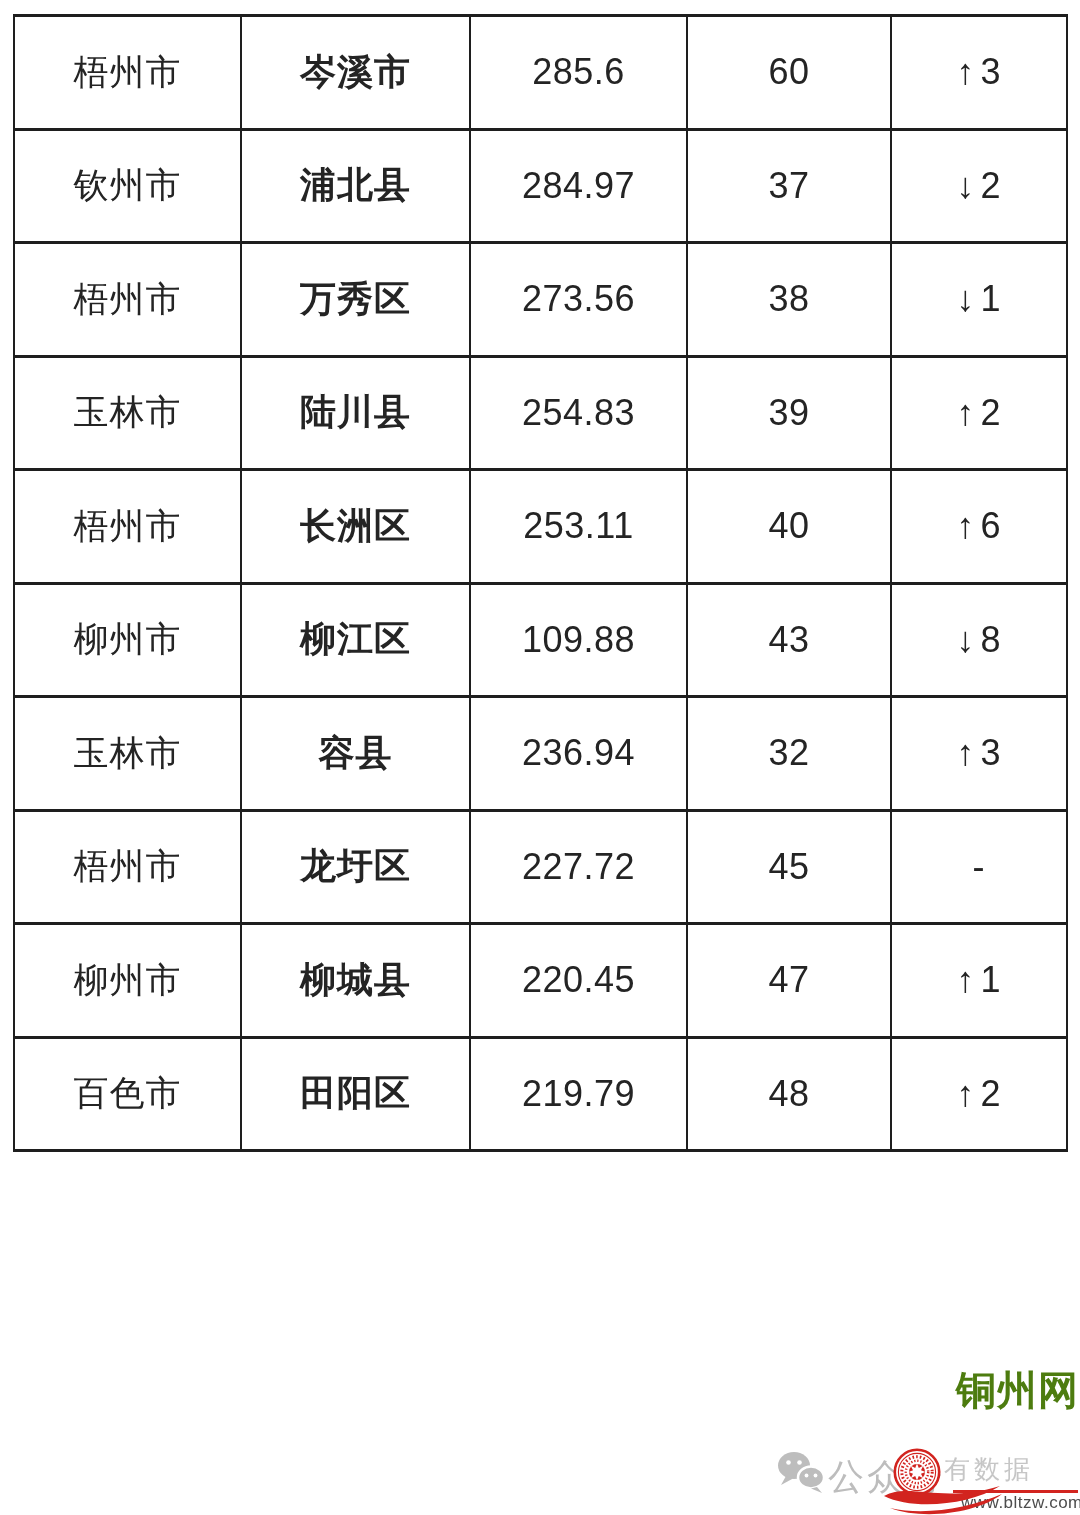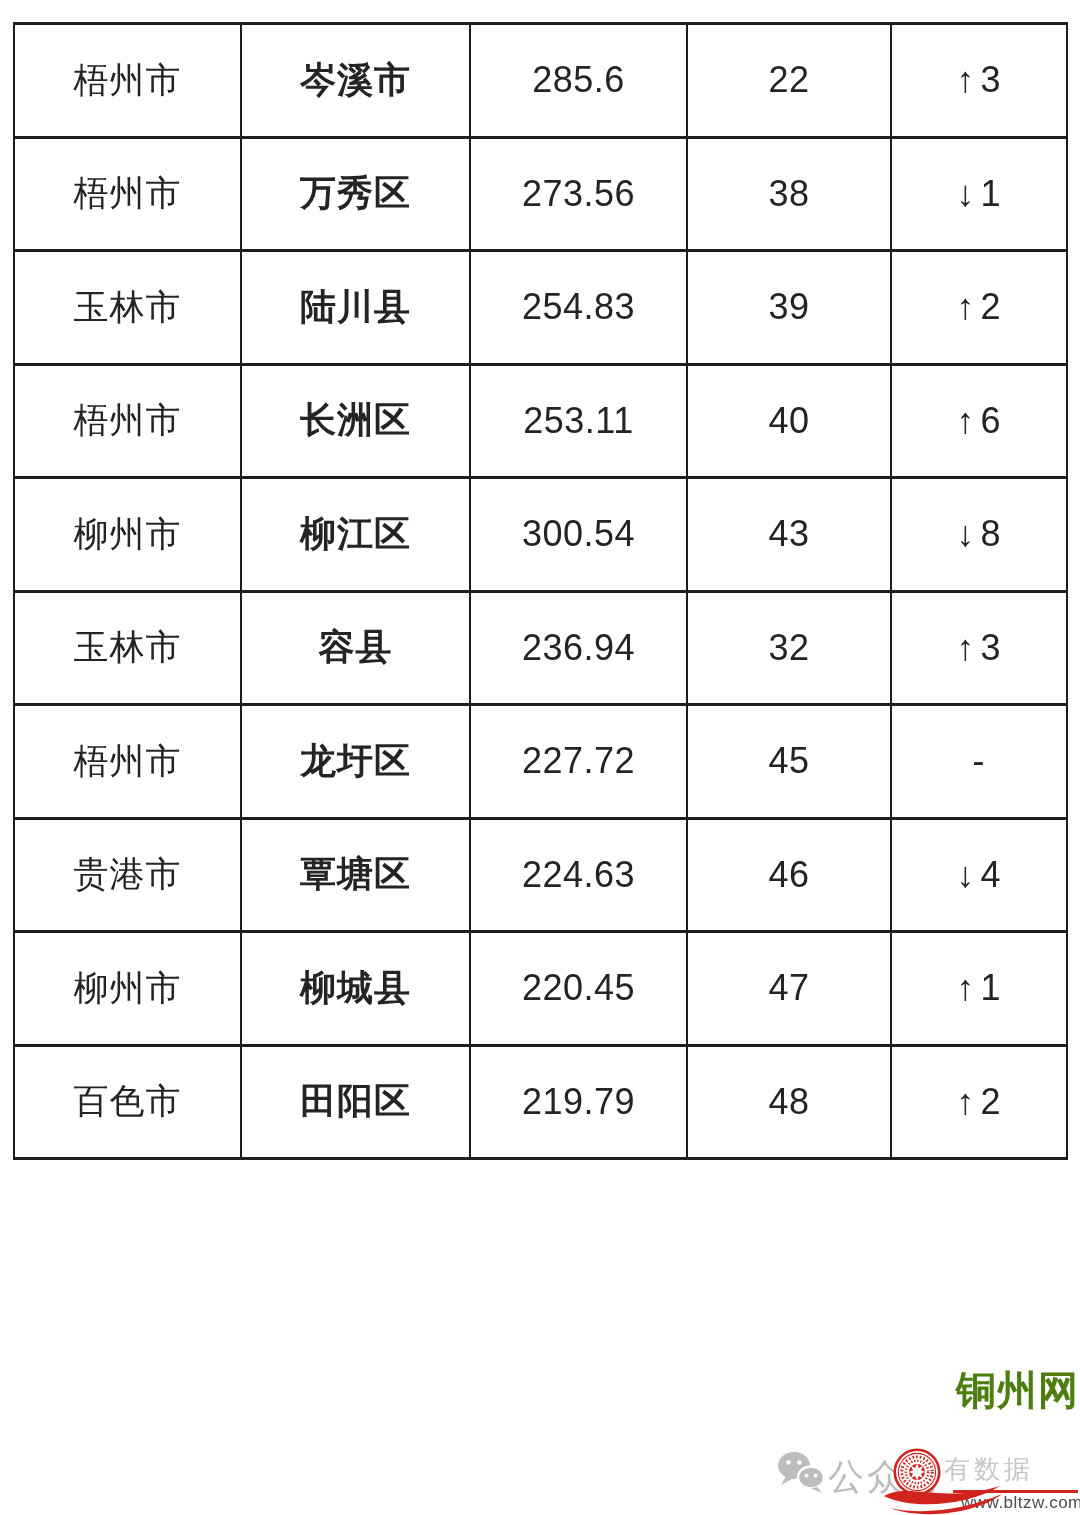--- a/index.html
+++ b/index.html
@@ -2,21 +2,21 @@
 <html><head>
 <meta charset="utf-8">
 <style>
   html,body{margin:0;padding:0;background:#ffffff;}
   .screen{
     position:relative;width:1080px;height:1515px;background:#ffffff;overflow:hidden;
     font-family:"Liberation Sans","DejaVu Sans",sans-serif;
   }
   table.rank-table{
     position:absolute;left:13px;top:14px;width:1053px;
-    border-collapse:collapse;table-layout:fixed;background:#ffffff;margin-top:8px;
+    border-collapse:collapse;table-layout:fixed;background:#ffffff;
   }
   .rank-table td{
     border-top:3px solid #1e1e1e;border-bottom:3px solid #1e1e1e;
     border-left:2px solid #1e1e1e;border-right:2px solid #1e1e1e;
     text-align:center;vertical-align:middle;
     font-size:35px;color:#242424;letter-spacing:1px;
     overflow:hidden;white-space:nowrap;
   }
   .rank-table tr{height:113.5px;}
   .rank-table td.district{font-weight:700;font-size:36px;}
@@ -59,22 +59,29 @@
         <col style="width:229px">
         <col style="width:217px">
       <col style="width:204px">
         <col style="width:176px">
     </colgroup>
     <tbody>
         <tr>
           <td class="city">梧州市</td>
           <td class="district">岑溪市</td>
           <td class="value">285.6</td>
-          <td class="rank">22</td>
+          <td class="rank">60</td>
           <td class="change">↑3</td>
+        </tr>
+        <tr>
+          <td class="city">钦州市</td>
+          <td class="district">浦北县</td>
+          <td class="value">284.97</td>
+          <td class="rank">37</td>
+          <td class="change">↓2</td>
         </tr>
         <tr>
           <td class="city">梧州市</td>
           <td class="district">万秀区</td>
           <td class="value">273.56</td>
           <td class="rank">38</td>
           <td class="change">↓1</td>
         </tr>
         <tr>
           <td class="city">玉林市</td>
@@ -86,44 +93,37 @@
         <tr>
           <td class="city">梧州市</td>
           <td class="district">长洲区</td>
           <td class="value">253.11</td>
           <td class="rank">40</td>
           <td class="change">↑6</td>
         </tr>
         <tr>
           <td class="city">柳州市</td>
           <td class="district">柳江区</td>
-          <td class="value">300.54</td>
+          <td class="value">109.88</td>
           <td class="rank">43</td>
           <td class="change">↓8</td>
         </tr>
         <tr>
           <td class="city">玉林市</td>
           <td class="district">容县</td>
           <td class="value">236.94</td>
           <td class="rank">32</td>
           <td class="change">↑3</td>
         </tr>
         <tr>
           <td class="city">梧州市</td>
           <td class="district">龙圩区</td>
           <td class="value">227.72</td>
           <td class="rank">45</td>
           <td class="change">-</td>
-        </tr>
-        <tr>
-          <td class="city">贵港市</td>
-          <td class="district">覃塘区</td>
-          <td class="value">224.63</td>
-          <td class="rank">46</td>
-          <td class="change">↓4</td>
         </tr>
         <tr>
           <td class="city">柳州市</td>
           <td class="district">柳城县</td>
           <td class="value">220.45</td>
           <td class="rank">47</td>
           <td class="change">↑1</td>
         </tr>
         <tr>
           <td class="city">百色市</td>

